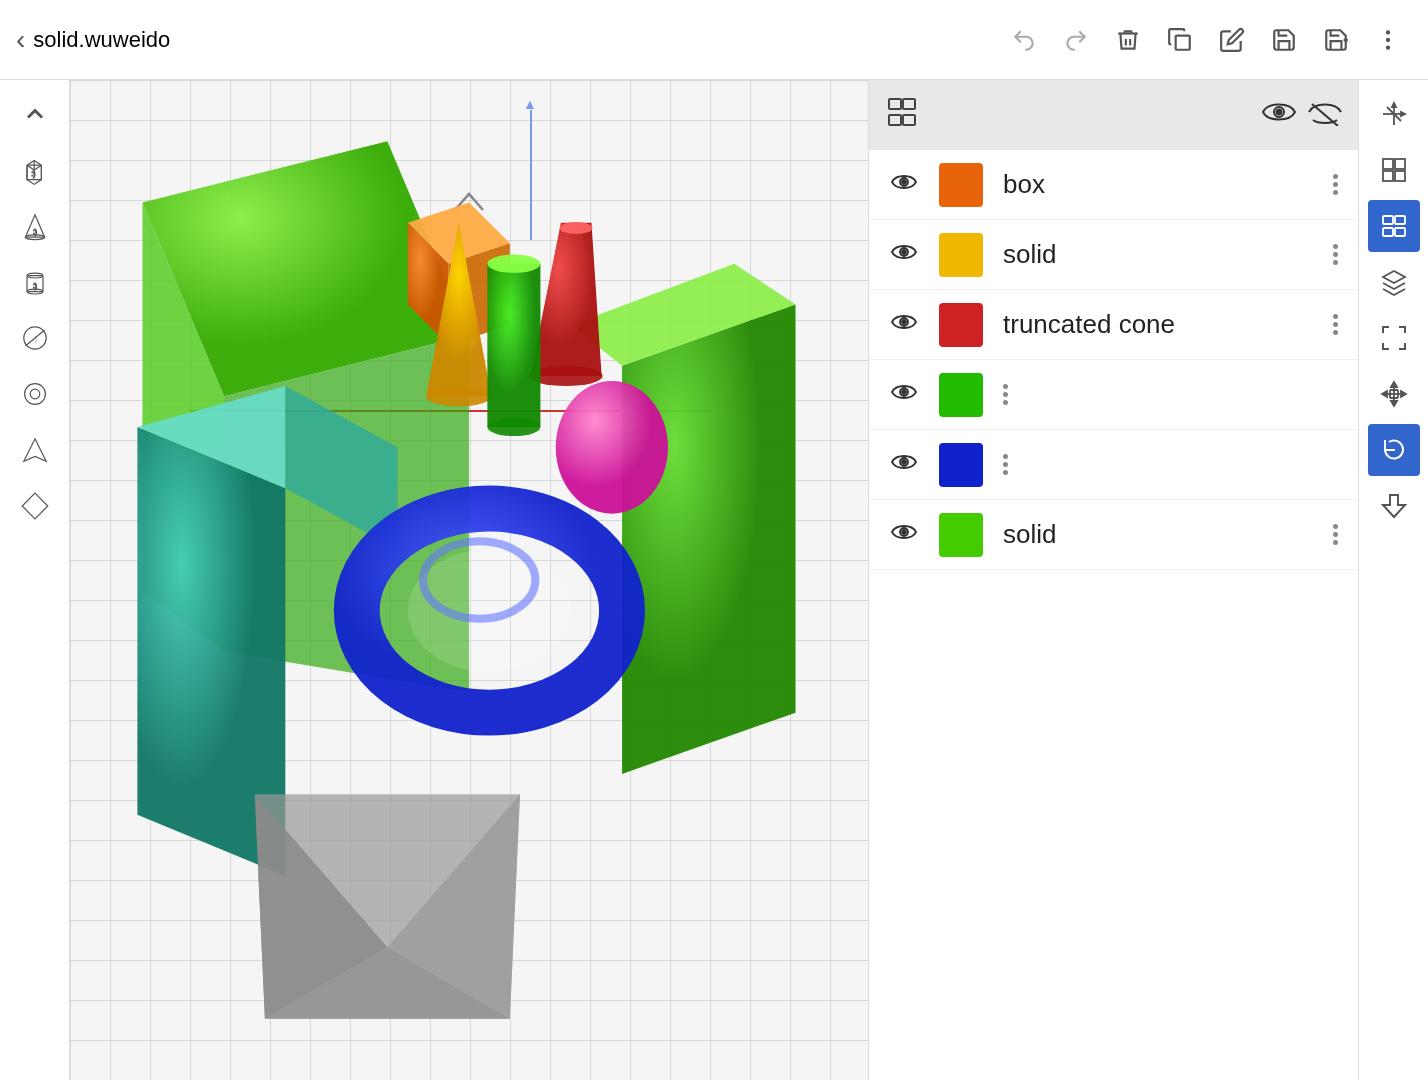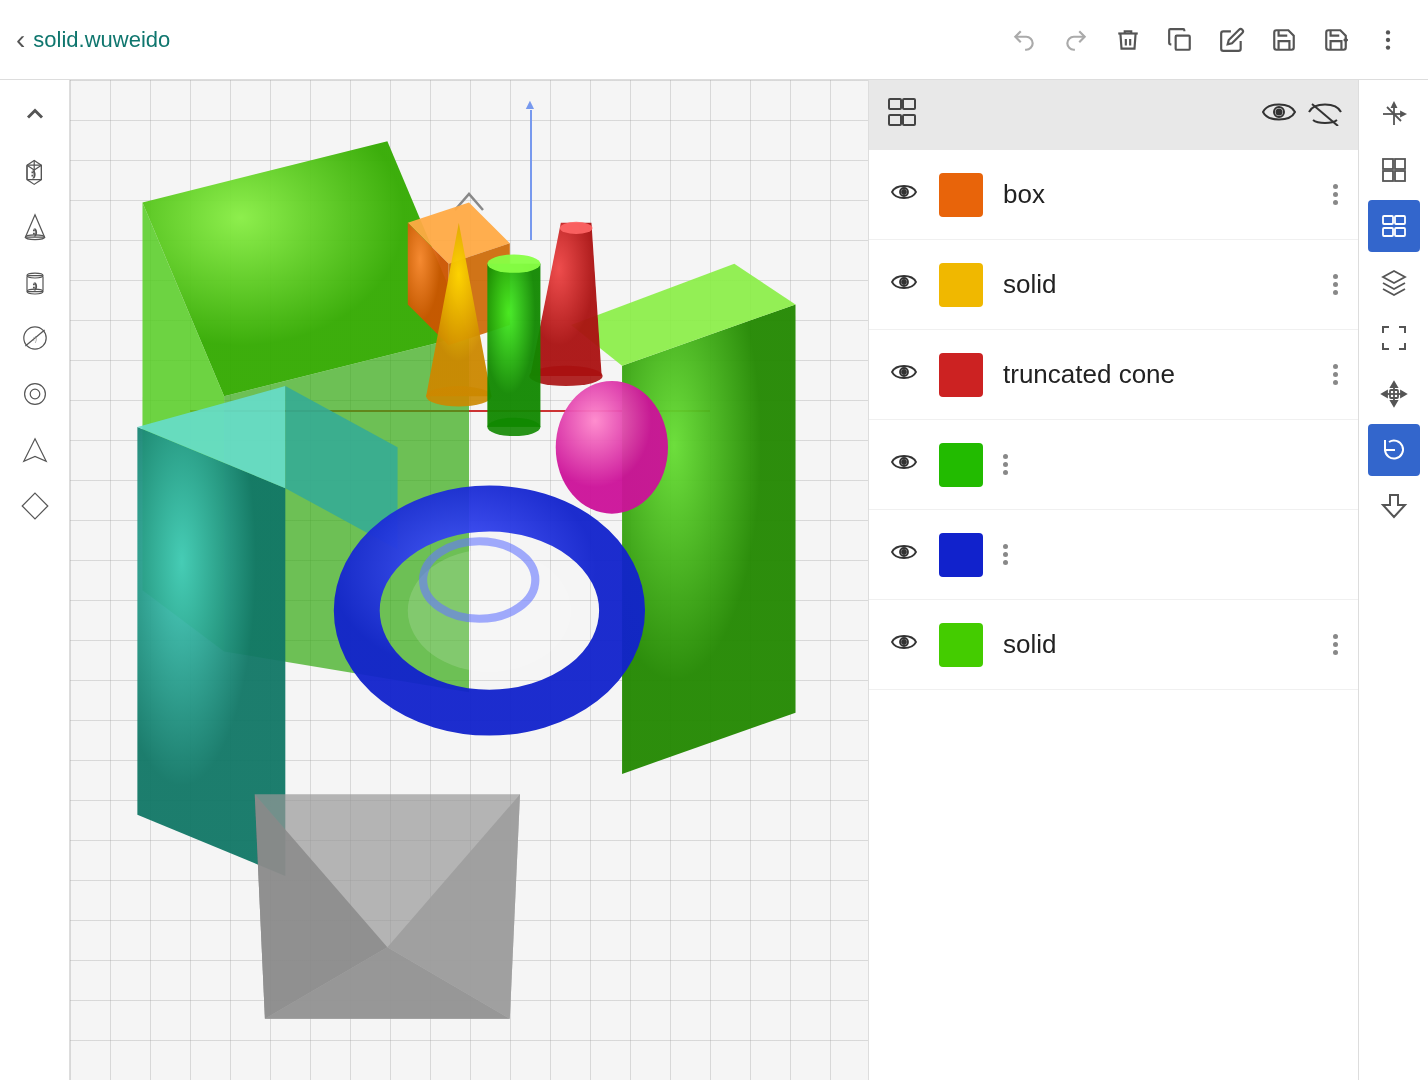--- a/index.html
+++ b/index.html
@@ -33,21 +33,21 @@
       cursor: pointer;
       color: #333;
       text-decoration: none;
     }
     .back-arrow {
       font-size: 28px;
       color: #555;
     }
     .toolbar-title {
       font-size: 22px;
-      color: #0f766e;
+      color: #000000;
     }
     .toolbar-spacer { flex: 1; }
     .toolbar-icons {
       display: flex;
       align-items: center;
       gap: 4px;
     }
     .toolbar-icon-btn {
       width: 48px;
       height: 48px;
@@ -153,21 +153,21 @@
       color: #333;
       cursor: pointer;
     }
 
     
     .shape-list {
       flex: 1;
       overflow-y: auto;
     }
     .shape-item {
-      height: 90px;
+      height: 70px;
       display: flex;
       align-items: center;
       padding: 0 20px;
       border-bottom: 1px solid #f0f0f0;
       gap: 20px;
     }
     .shape-eye {
       font-size: 22px;
       color: #333;
       cursor: pointer;

